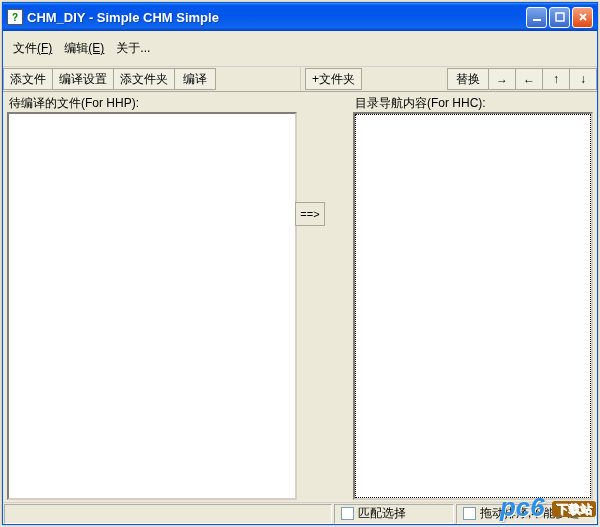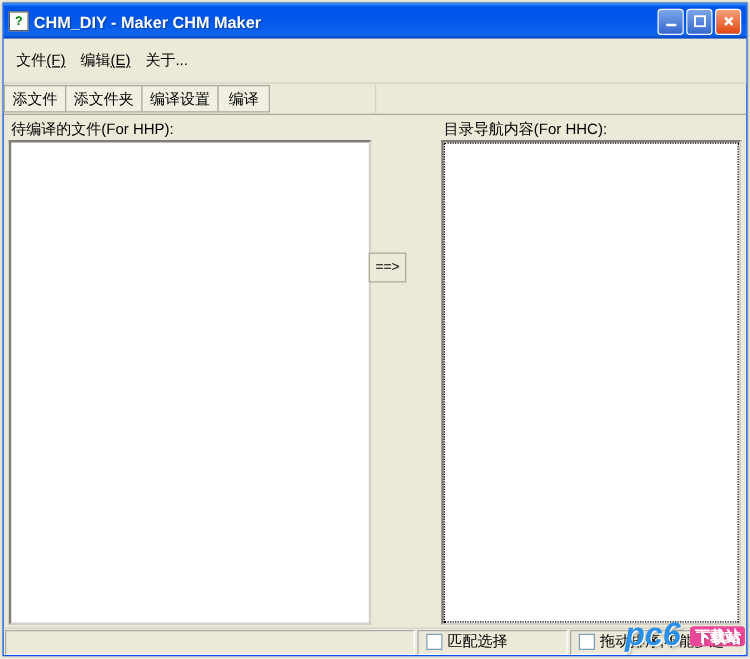--- a/index.html
+++ b/index.html
@@ -174,36 +174,36 @@
   font-family: Arial, sans-serif;
   font-weight: bold;
   font-style: italic;
   font-size: 26px;
   color: #2a8fe6;
   text-shadow: 1px 1px 0 #fff, 2px 2px 2px rgba(0,0,0,0.2);
   pointer-events: none;
 }
 .watermark .sub {
   font-size: 12px;
-  background: #ec4899;
+  background: #a16207;
   color: #fff;
   padding: 1px 4px;
   border-radius: 3px;
   font-style: normal;
   vertical-align: middle;
 }
 </style>
 </head>
 <body>
 
 <div class="window">
 
   <div class="titlebar">
     <span class="icon">?</span>
-    <span class="title">CHM_DIY - Maker CHM Maker</span>
+    <span class="title">CHM_DIY - Simple CHM Simple</span>
     <div class="win-controls">
       <div class="win-btn min">
         <svg width="10" height="10">
             <rect x="1" y="7" width="8" height="2" fill="#fff"></rect>
           </svg>
       </div>
       <div class="win-btn max">
         <svg width="10" height="10">
             <rect x="1" y="1" width="8" height="8" fill="none" stroke="#fff" stroke-width="1.5"></rect>
           </svg>
@@ -223,24 +223,33 @@
     </span>
     <span class="menu-item">
       <span>编辑</span><span class="underline">(E)</span>
     </span>
     <span class="menu-item">关于...</span>
   </div>
 
   <div class="toolbar-row">
     <div class="toolbar-left">
       <div class="btn">添文件</div>
+      <div class="btn">编译设置</div>
       <div class="btn">添文件夹</div>
-      <div class="btn">编译设置</div>
       <div class="btn">编译</div>
       <div class="spacer"></div>
+    </div>
+    <div class="toolbar-right">
+      <div class="btn">+文件夹</div>
+      <div class="spacer"></div>
+      <div class="btn">替换</div>
+      <div class="btn arrow-btn">→</div>
+      <div class="btn arrow-btn">←</div>
+      <div class="btn arrow-btn">↑</div>
+      <div class="btn arrow-btn">↓</div>
     </div>
   </div>
 
   <div class="content">
     <div class="pane left">
       <div class="pane-label">待编译的文件(For HHP):</div>
       <div class="listbox"></div>
     </div>
     <div class="pane right">
       <div class="pane-label">目录导航内容(For HHC):</div>

